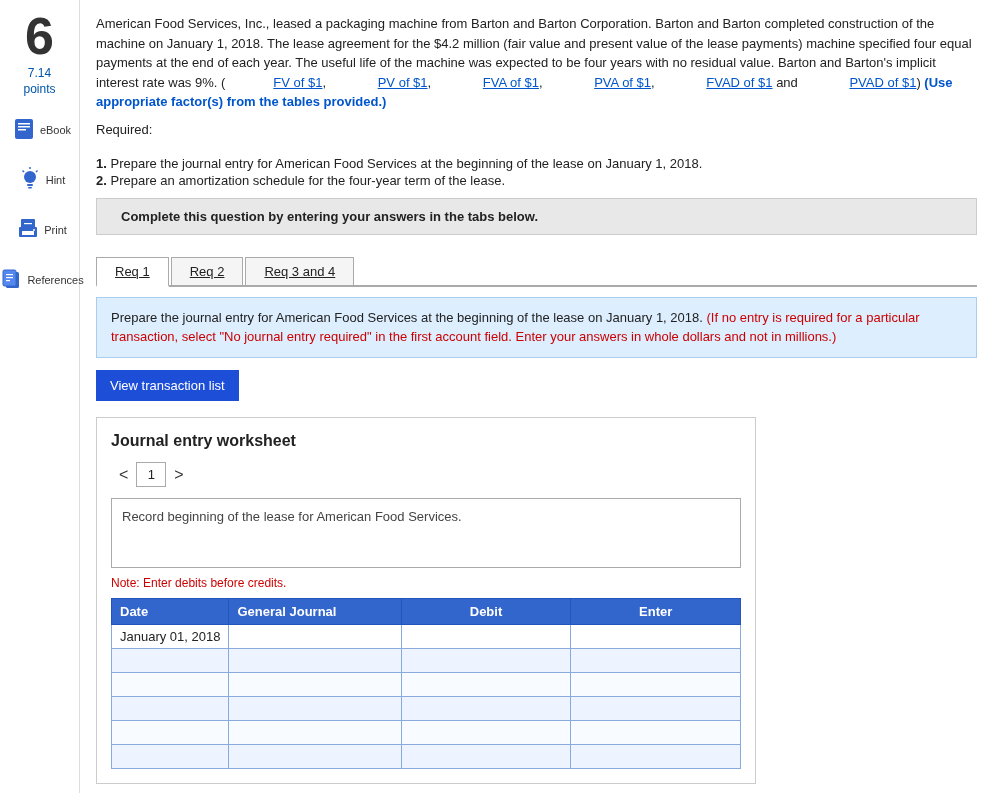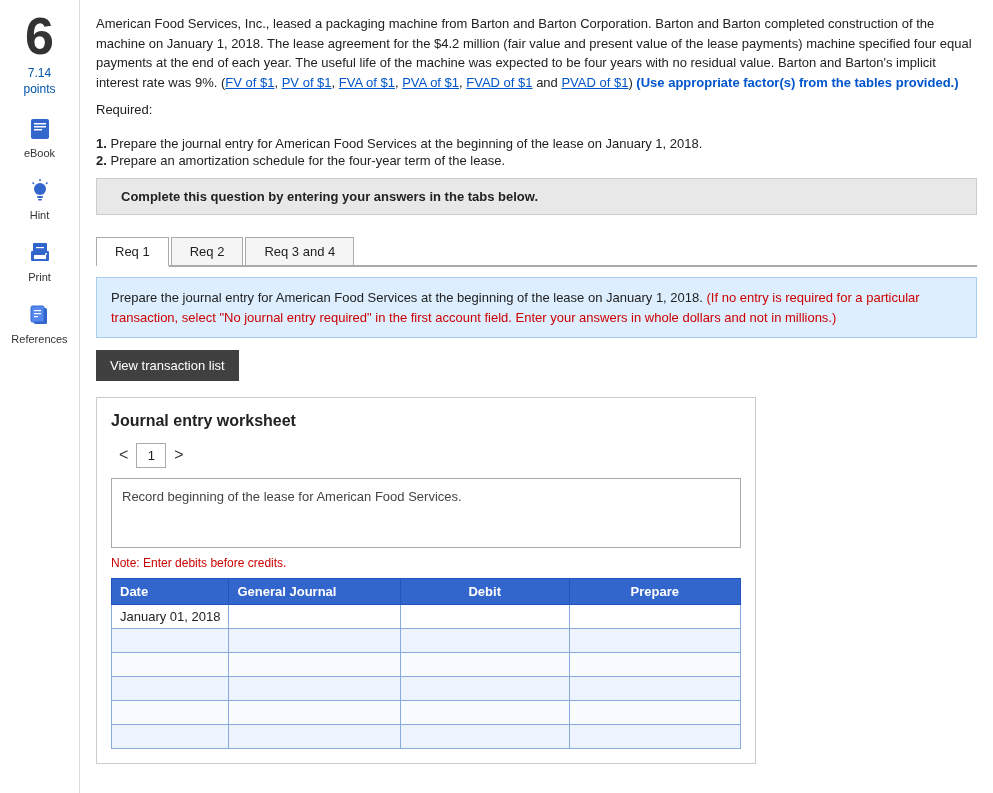--- a/index.html
+++ b/index.html
@@ -26,21 +26,21 @@
     }
     .points-label {
       font-size: 12px;
       color: #0055aa;
       margin-bottom: 16px;
       text-align: center;
       line-height: 1.3;
     }
     .sidebar-item {
       display: flex;
-      flex-direction: column;
+      flex-direction: row;
       align-items: center;
       margin-bottom: 16px;
       cursor: pointer;
     }
     .sidebar-icon {
       width: 32px;
       height: 32px;
       display: flex;
       align-items: center;
       justify-content: center;
@@ -61,20 +61,21 @@
 
     .question-text {
       font-size: 13px;
       line-height: 1.5;
       margin-bottom: 10px;
       color: #222;
     }
     .question-text a {
       color: #0055cc;
       text-decoration: underline;
+      margin-left: 48px;
     }
     .question-text .bold-blue {
       color: #0055cc;
       font-weight: bold;
     }
 
     .required-section {
       margin-bottom: 10px;
     }
     .required-title {
@@ -103,20 +104,21 @@
       margin-bottom: 10px;
     }
     .tab {
       padding: 6px 18px;
       border: 1px solid #aaa;
       border-bottom: none;
       cursor: pointer;
       font-size: 13px;
       background: #f5f5f5;
       margin-right: 2px;
+      text-decoration: underline;
     }
     .tab.active {
       background: #fff;
       border-bottom: 2px solid #fff;
       margin-bottom: -2px;
       font-weight: normal;
     }
 
     
     .instruction-box {
@@ -127,21 +129,21 @@
       line-height: 1.5;
       margin-bottom: 12px;
       color: #222;
     }
     .instruction-box .red-text {
       color: #cc0000;
     }
 
     
     .btn-transaction {
-      background: #404040;
+      background: #1d4ed8;
       color: #fff;
       border: none;
       padding: 8px 14px;
       font-size: 13px;
       cursor: pointer;
       margin-bottom: 16px;
     }
 
     
     .worksheet-container {
@@ -357,21 +359,21 @@
       <div class="transaction-desc-box">Record beginning of the lease for American Food Services.</div>
 
       <div class="note-text">Note: Enter debits before credits.</div>
 
       <table class="journal-table">
         <thead>
           <tr>
             <th>Date</th>
             <th>General Journal</th>
             <th class="center">Debit</th>
-            <th class="center">Prepare</th>
+            <th class="center">Enter</th>
           </tr>
         </thead>
         <tbody>
           <tr>
             <td class="date-col">January 01, 2018</td>
             <td class="entry-col"><input type="text" style="border: none; width: 100%; background: transparent; outline: none;"></td>
             <td class="amount-col"><input type="text" style="border: none; width: 100%; background: transparent; outline: none;"></td>
             <td class="amount-col"><input type="text" style="border: none; width: 100%; background: transparent; outline: none;"></td>
           </tr>
           <tr>

